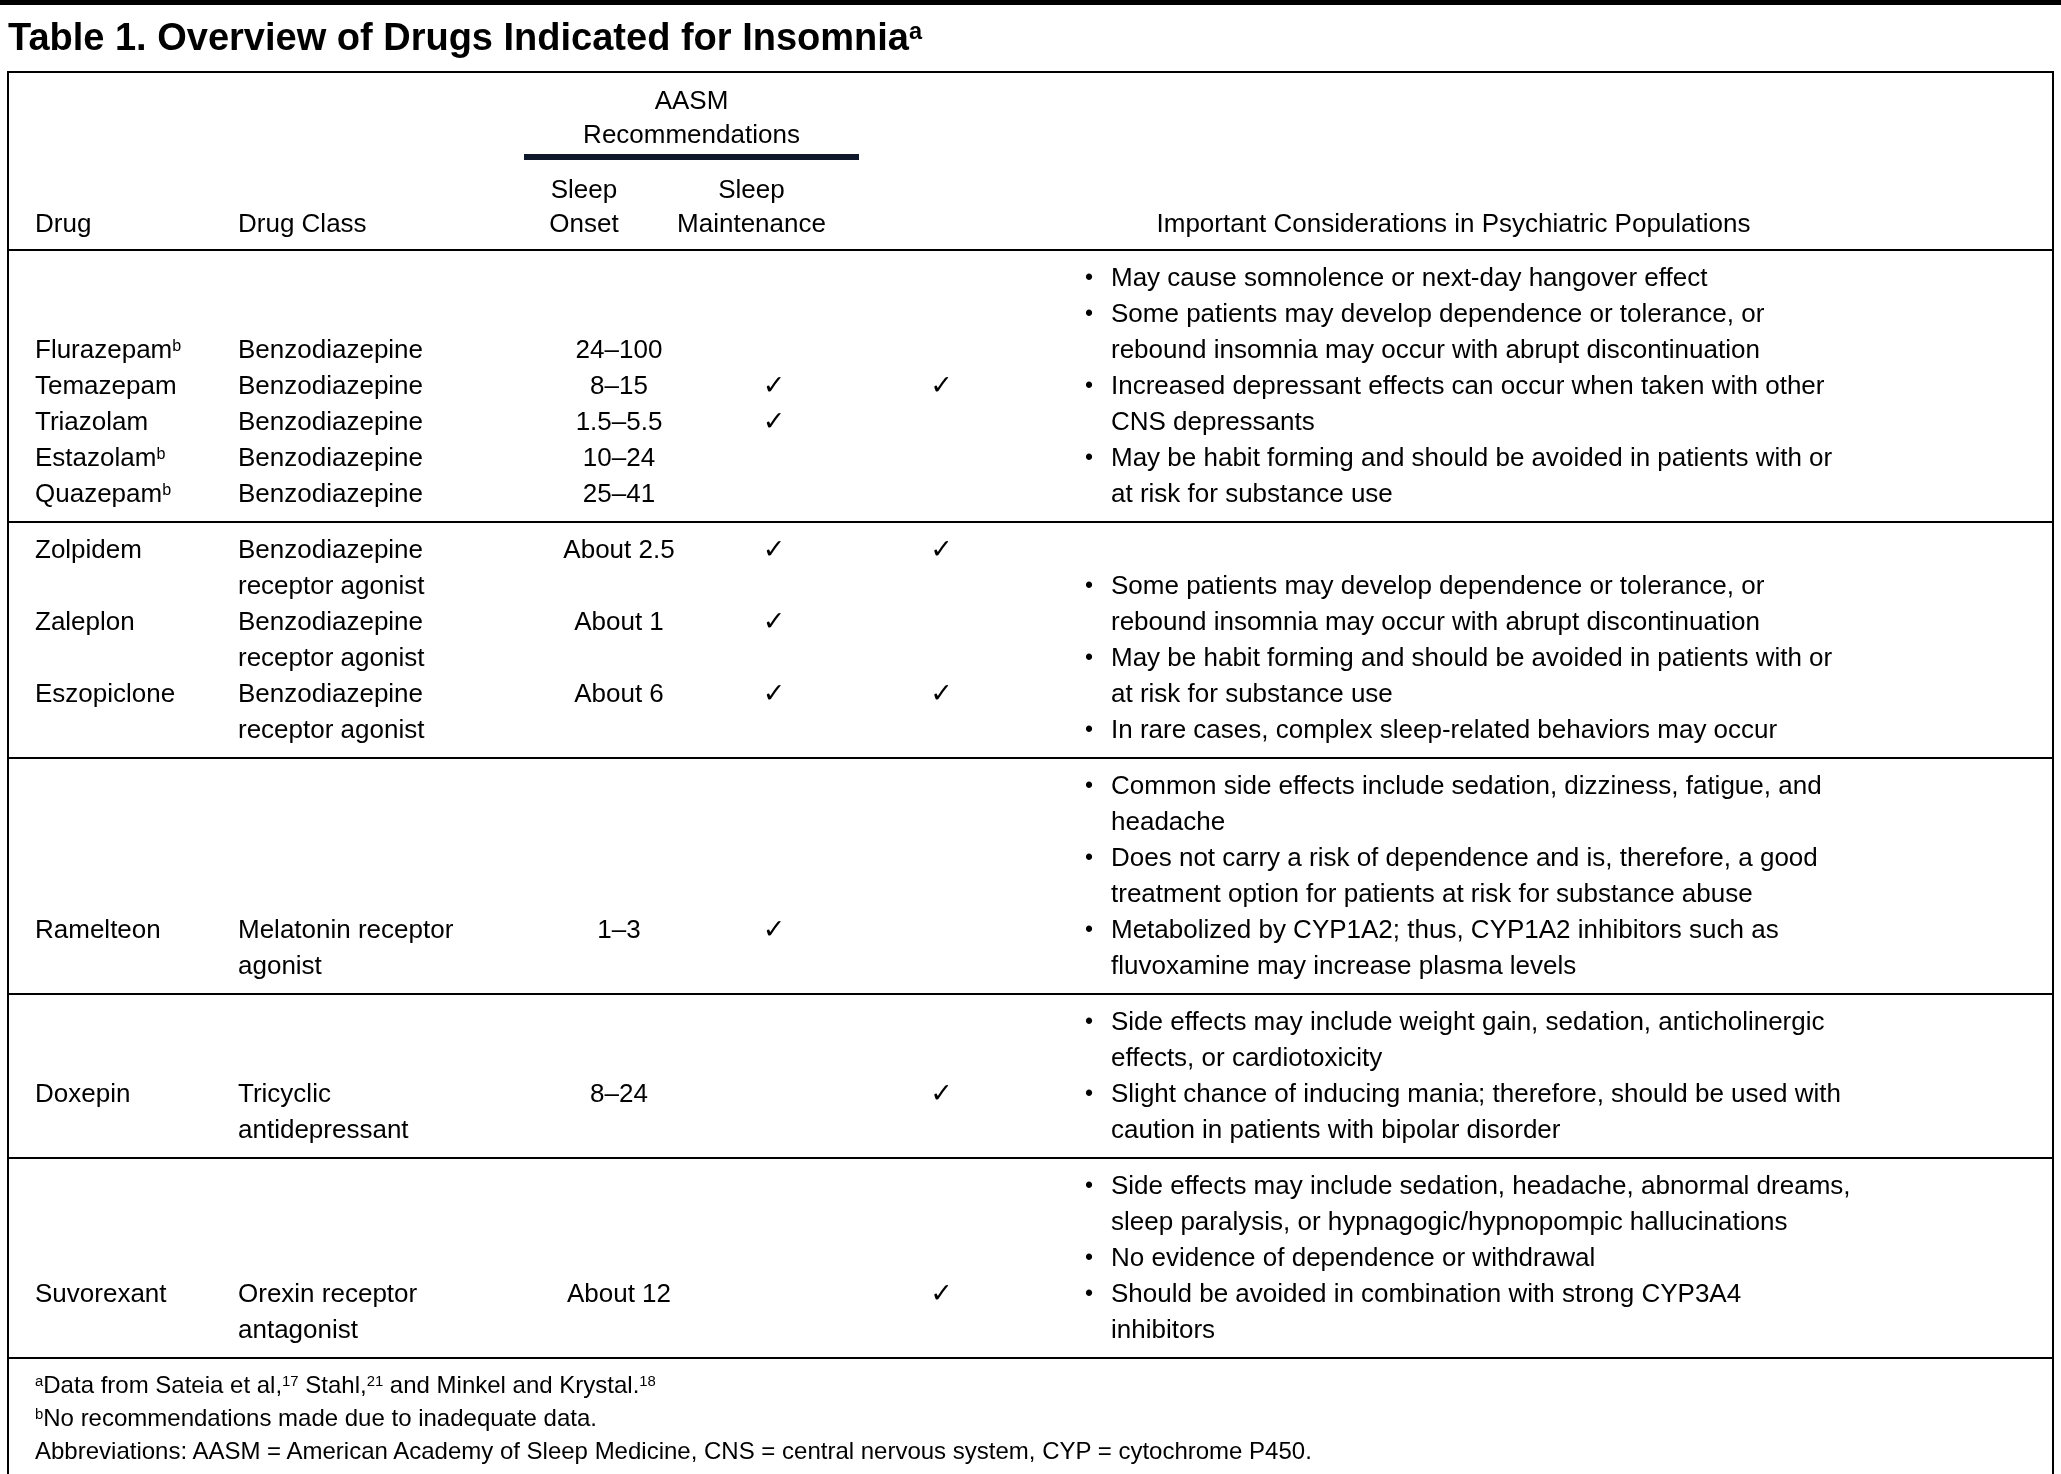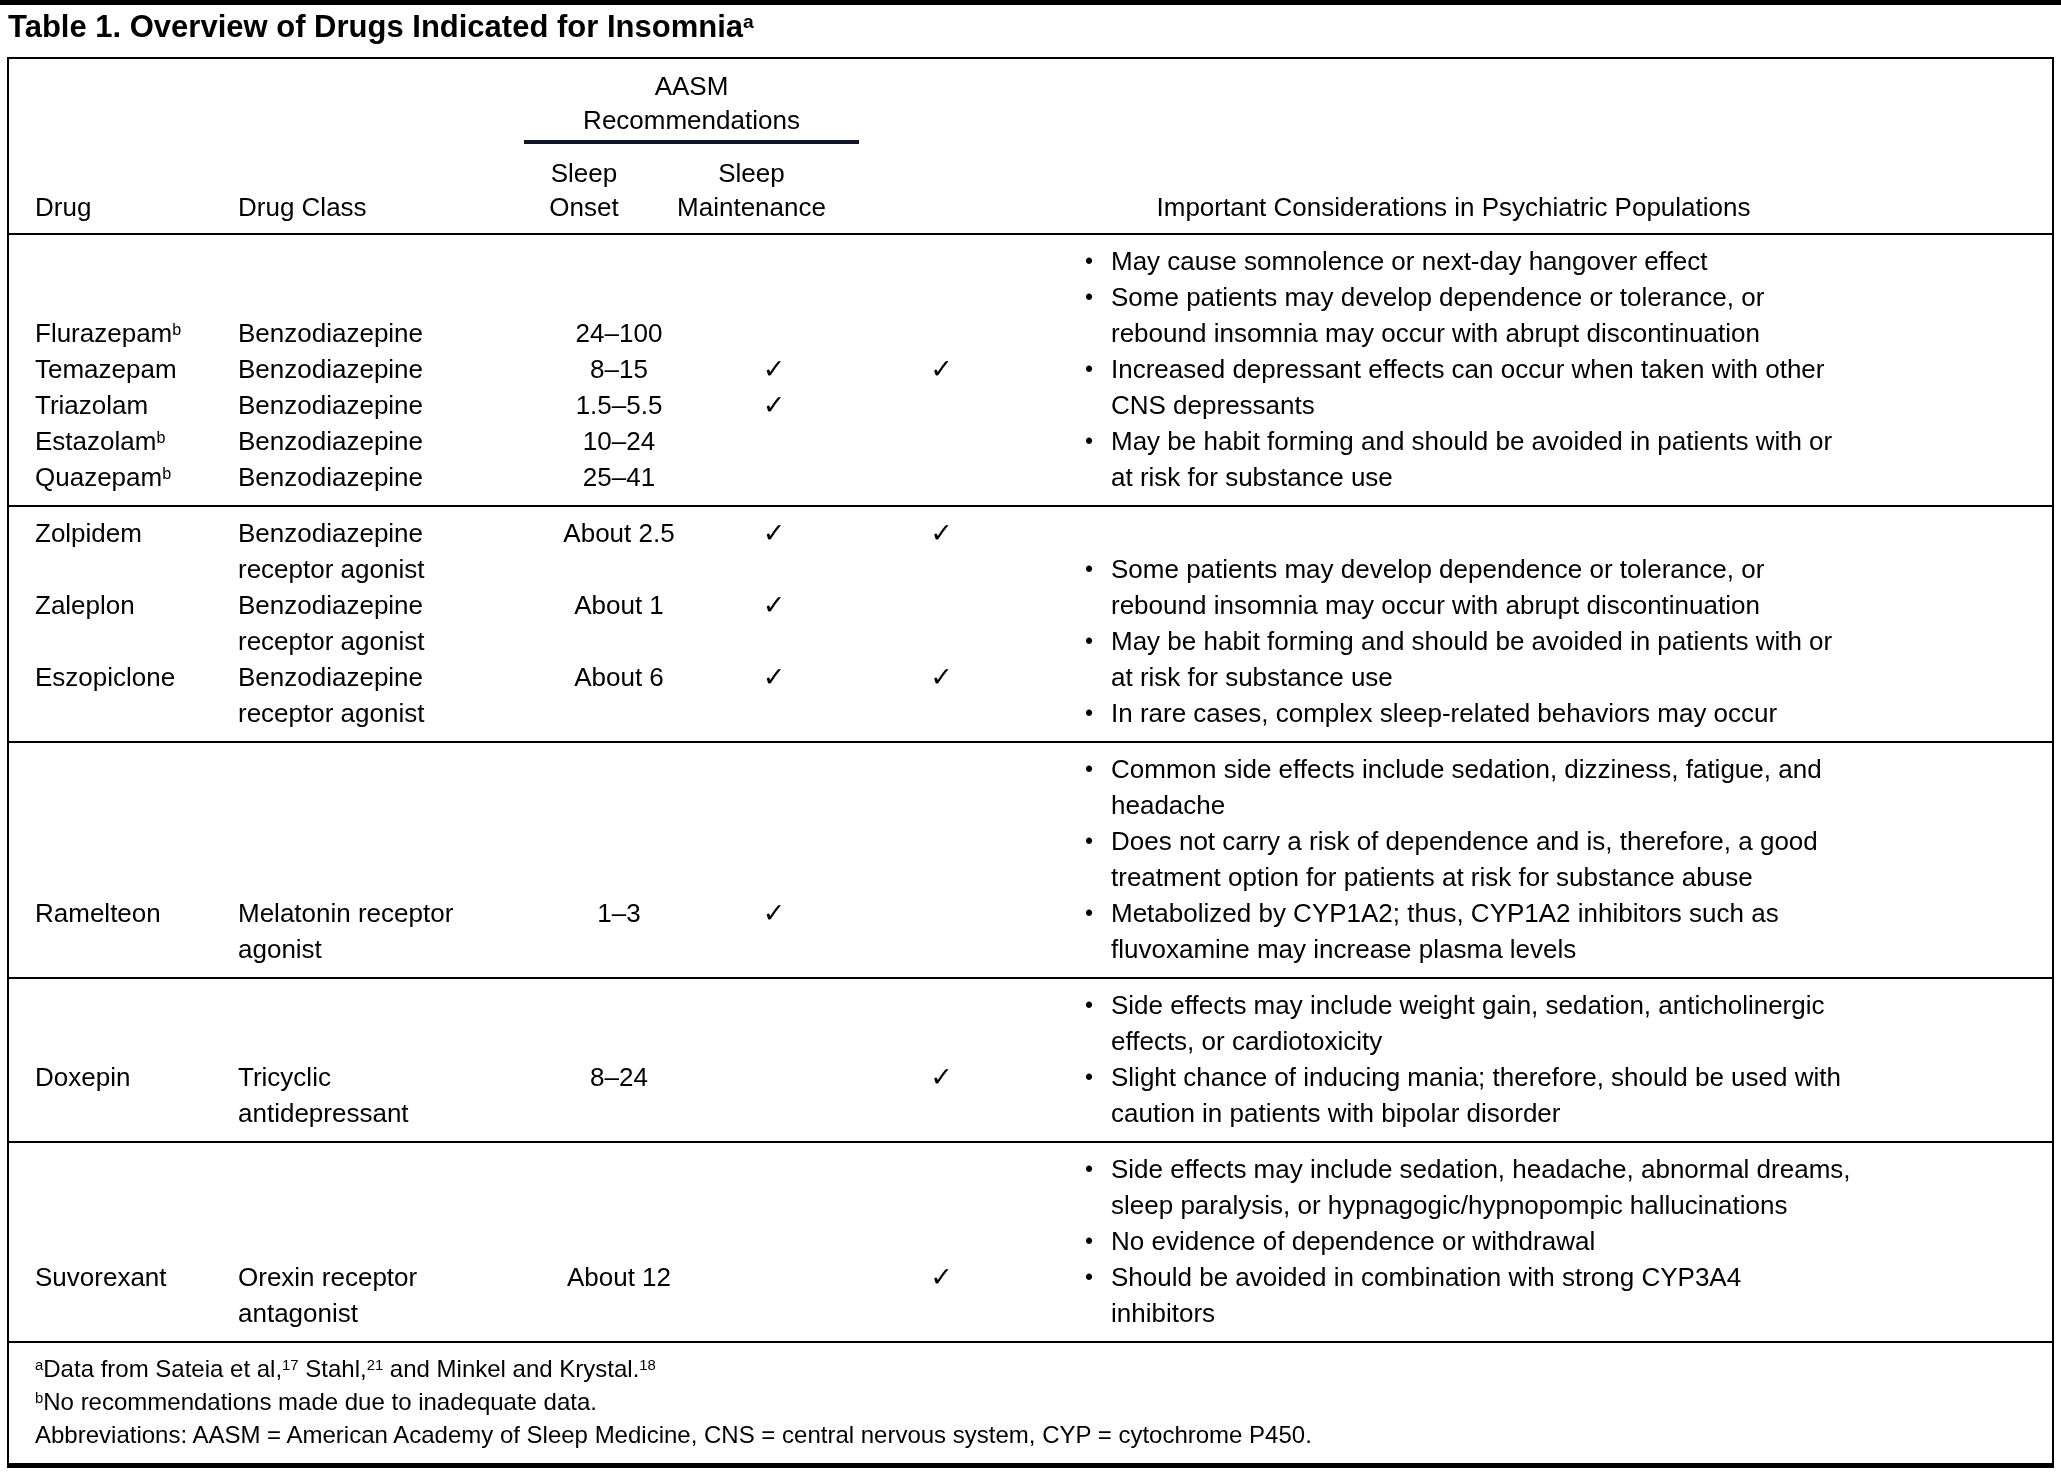--- a/index.html
+++ b/index.html
@@ -12,23 +12,23 @@
   }
   sup {
     font-size:.62em;
     line-height:0;
     position:relative;
     top:-0.45em;
     vertical-align:baseline;
   }
   .top-rule { height:5px; background:#000; }
   .title {
-    font-size:31px;
+    font-size:38px;
     font-weight:700;
-    padding:4px 8px 12px 8px;
+    padding:11px 8px 12px 8px;
   }
   .table-box {
     margin:0 7px;
     border:2px solid #000;
     border-bottom:5px solid #000;
   }
   
   .thead {
     display:flex;
     align-items:stretch;
@@ -47,21 +47,21 @@
   .c-drug  { width:215px; padding-left:26px; }
   .c-class { width:300px; padding-left:14px; }
   .c-half  { width:190px; text-align:center; }
   .c-onset { width:120px; text-align:center; }
   .c-maint { width:215px; text-align:center; }
   .c-cons  { flex:1; text-align:center; padding-right:4px; }
   .c-aasm  { width:335px; display:flex; flex-direction:column; }
   .aasm-label {
     text-align:center;
     white-space:pre-line;
-    border-bottom:4px solid #0f172a;
+    border-bottom:6px solid #0f172a;
     padding-bottom:3px;
   }
   .aasm-sub { display:flex; margin-top:12px; }
   
   .section-row {
     display:flex;
     align-items:flex-end;
     border-bottom:2px solid #000;
     padding:8px 0 10px 0;
     font-size:26px;

